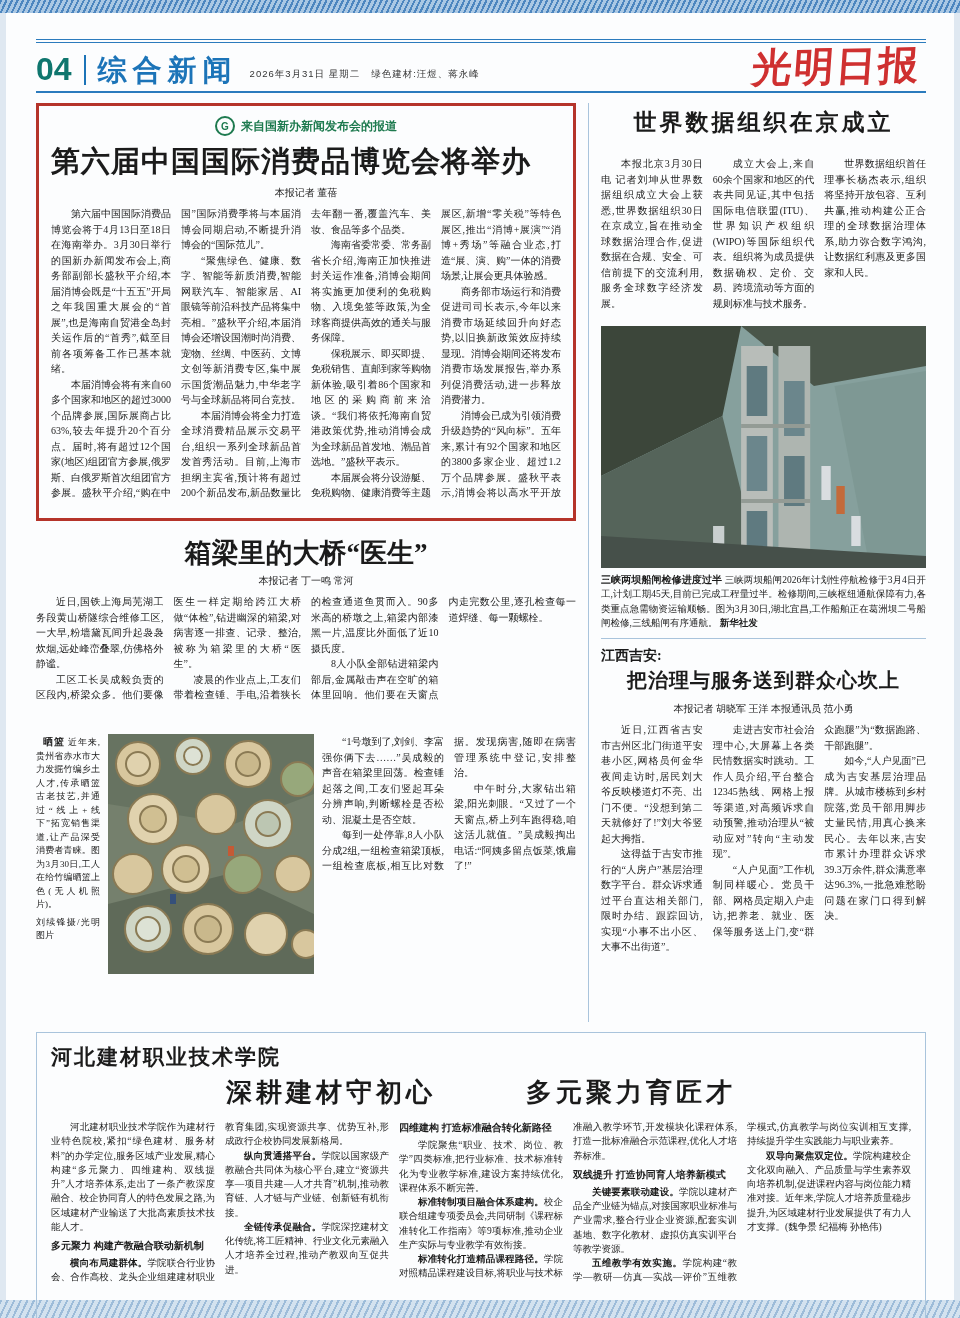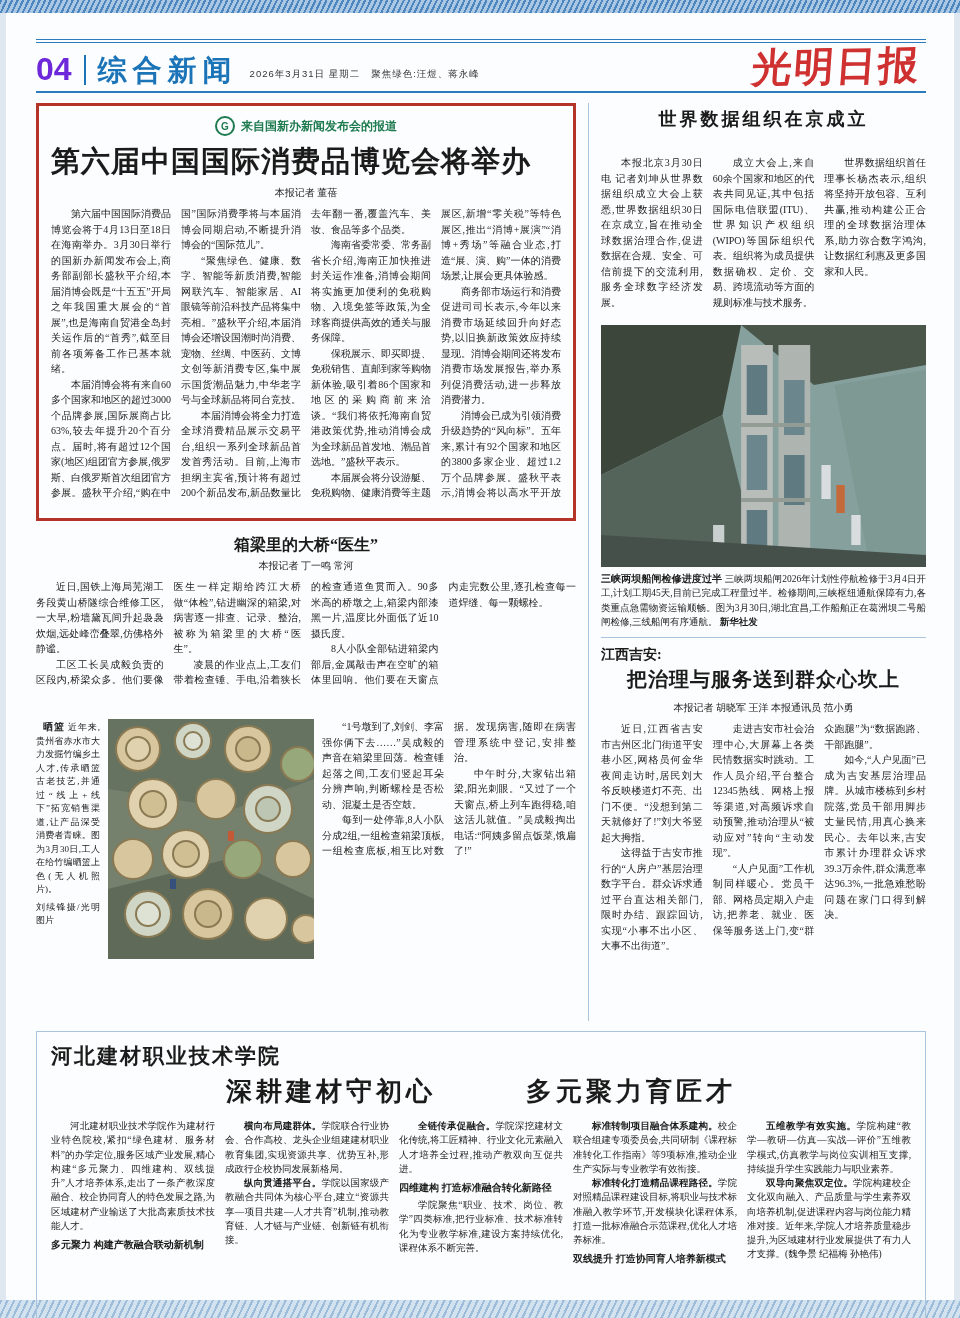--- a/index.html
+++ b/index.html
@@ -19,21 +19,21 @@
   }
   .paper{
     position:absolute;left:6px;right:6px;top:13px;bottom:18px;
     background:#fcfdfe;
     padding:26px 28px 6px 30px;box-sizing:border-box;
   }
   
   .header{position:relative;margin-bottom:10px;}
   .hdr-dline{border-top:1px solid #2b7bbd;border-bottom:1px solid #2b7bbd;height:2px;margin-bottom:6px;}
   .hdr-row{display:flex;align-items:flex-end;gap:12px;font-family:"Liberation Sans","DejaVu Sans",sans-serif;}
-  .page-num{font-size:32px;font-weight:bold;color:#6d28d9;line-height:1;}
+  .page-num{font-size:32px;font-weight:bold;color:#0f766e;line-height:1;}
   .hdr-sep{width:2px;height:30px;background:#1c74b8;}
   .section-title{font-size:29px;font-weight:bold;color:#1c74b8;letter-spacing:6px;line-height:1;}
   .dateline{font-size:9.5px;color:#333;padding-bottom:4px;letter-spacing:1px;}
   .masthead{margin-left:auto;font-family:"Liberation Serif","DejaVu Serif",serif;
     font-size:40px;font-weight:bold;color:#cf3030;line-height:.9;
     transform:skewX(-5deg) rotate(-1deg);letter-spacing:2px;padding-right:6px;}
   .hdr-bline{border-top:2px solid #2b7bbd;margin-top:6px;}
   
   .main{display:flex;}
   .col-left{width:552px;padding-right:12px;box-sizing:border-box;}
@@ -47,31 +47,31 @@
   
   .lead-box{border:3px solid #b5342a;padding:10px 12px 12px;margin-bottom:14px;}
   .lead-tag{display:flex;align-items:center;justify-content:center;gap:6px;color:#1e7a4f;
     font-family:"Liberation Sans","DejaVu Sans",sans-serif;font-size:12px;font-weight:bold;margin-bottom:6px;}
   .g-badge{width:16px;height:16px;border:2px solid #1e7a4f;border-radius:50%;display:inline-flex;
     align-items:center;justify-content:center;font-size:10px;font-weight:bold;color:#1e7a4f;}
   .lead-kicker{text-align:center;font-size:16px;font-weight:bold;margin:2px 0 4px;}
   .lead-headline{font-size:29px;font-weight:bold;letter-spacing:1px;margin:2px 0 4px;}
   .lead-body{height:300px;margin-top:6px;}
   
-  .bridge-headline{text-align:center;font-size:16px;font-weight:bold;margin:2px 0 2px;}
+  .bridge-headline{text-align:center;font-size:27px;font-weight:bold;margin:2px 0 2px;}
   .bridge-top{height:132px;margin-bottom:8px;}
   .bridge-lower{display:flex;gap:8px;}
   .basket-caption{width:64px;font-size:9px;line-height:1.5;text-align:justify;overflow:hidden;height:240px;}
   .basket-caption b{font-size:10px;padding-left:7px;}
   .basket-caption .credit{margin-top:4px;color:#222;}
   .basket-photo{margin:0;width:206px;height:240px;}
   .basket-photo svg{display:block;width:206px;height:240px;}
   .bridge-side{flex:1;height:240px;}
   
-  .wdo-headline{text-align:center;font-size:18px;font-weight:bold;letter-spacing:3px;margin:4px 0 24px;}
+  .wdo-headline{text-align:center;font-size:23px;font-weight:bold;letter-spacing:3px;margin:4px 0 18px;}
   .wdo-body{height:162px;margin-bottom:8px;}
   .gorge-photo{margin:0 0 4px;width:100%;height:242px;}
   .gorge-photo svg{display:block;width:100%;height:242px;}
   .gorge-caption{font-size:9.5px;line-height:1.5;text-align:justify;margin-bottom:8px;}
   .gorge-caption b{font-size:10px;}
   .gorge-caption .credit{font-weight:bold;white-space:nowrap;}
   .rule{border-top:1px solid #a9c4dc;margin:6px 0 8px;}
   .jian-kicker{font-size:14px;font-weight:bold;margin:0 0 2px;}
   .jian-headline{text-align:center;font-size:20px;font-weight:bold;letter-spacing:1px;margin:0 0 8px;}
   .jian-body{height:300px;}
@@ -91,21 +91,21 @@
 <div class="paper">
 
   <div class="header">
     <div class="hdr-dline"></div>
     <div class="hdr-row">
       <div class="page-num">04</div>
       <div class="hdr-sep"></div>
       <div class="section-title">综合新闻</div>
       <div class="dateline">
         <span>2026年3月31日 星期二</span>&nbsp;&nbsp;
-        <span>聚焦绿色:汪煜、蒋永峰</span>
+        <span>绿色建材:汪煜、蒋永峰</span>
       </div>
       <div class="masthead">光明日报</div>
     </div>
     <div class="hdr-bline"></div>
   </div>
 
   <div class="main">
 
     <div class="col-left">
 
@@ -255,18 +255,19 @@
         <p class="para">河北建材职业技术学院作为建材行业特色院校,紧扣“绿色建材、服务材料”的办学定位,服务区域产业发展,精心构建“多元聚力、四维建构、双线提升”人才培养体系,走出了一条产教深度融合、校企协同育人的特色发展之路,为区域建材产业输送了大批高素质技术技能人才。</p>
         <p class="block-head">多元聚力 构建产教融合联动新机制</p>
         <p class="para"><b>横向布局建群体。</b>学院联合行业协会、合作高校、龙头企业组建建材职业教育集团,实现资源共享、优势互补,形成政行企校协同发展新格局。</p>
         <p class="para"><b>纵向贯通搭平台。</b>学院以国家级产教融合共同体为核心平台,建立“资源共享—项目共建—人才共育”机制,推动教育链、人才链与产业链、创新链有机衔接。</p>
         <p class="para"><b>全链传承促融合。</b>学院深挖建材文化传统,将工匠精神、行业文化元素融入人才培养全过程,推动产教双向互促共进。</p>
         <p class="block-head">四维建构 打造标准融合转化新路径</p>
         <p class="para">学院聚焦“职业、技术、岗位、教学”四类标准,把行业标准、技术标准转化为专业教学标准,建设方案持续优化,课程体系不断完善。</p>
         <p class="para"><b>标准转制项目融合体系建构。</b>校企联合组建专项委员会,共同研制《课程标准转化工作指南》等9项标准,推动企业生产实际与专业教学有效衔接。</p>
         <p class="para"><b>标准转化打造精品课程路径。</b>学院对照精品课程建设目标,将职业与技术标准融入教学环节,开发模块化课程体系,打造一批标准融合示范课程,优化人才培养标准。</p>
         <p class="block-head">双线提升 打造协同育人培养新模式</p>
+        <p class="para"><b>关键要素联动建设。</b>学院以建材产品全产业链为锚点,对接国家职业标准与产业需求,整合行业企业资源,配套实训基地、数字化教材、虚拟仿真实训平台等教学资源。</p>
         <p class="para"><b>五维教学有效实施。</b>学院构建“教学—教研—仿真—实战—评价”五维教学模式,仿真教学与岗位实训相互支撑,持续提升学生实践能力与职业素养。</p>
         <p class="para"><b>双导向聚焦双定位。</b>学院构建校企文化双向融入、产品质量与学生素养双向培养机制,促进课程内容与岗位能力精准对接。近年来,学院人才培养质量稳步提升,为区域建材行业发展提供了有力人才支撑。(魏争景 纪福梅 孙艳伟)</p>
       </div>
   </div>
 
 </div>
 
 </body></html>

